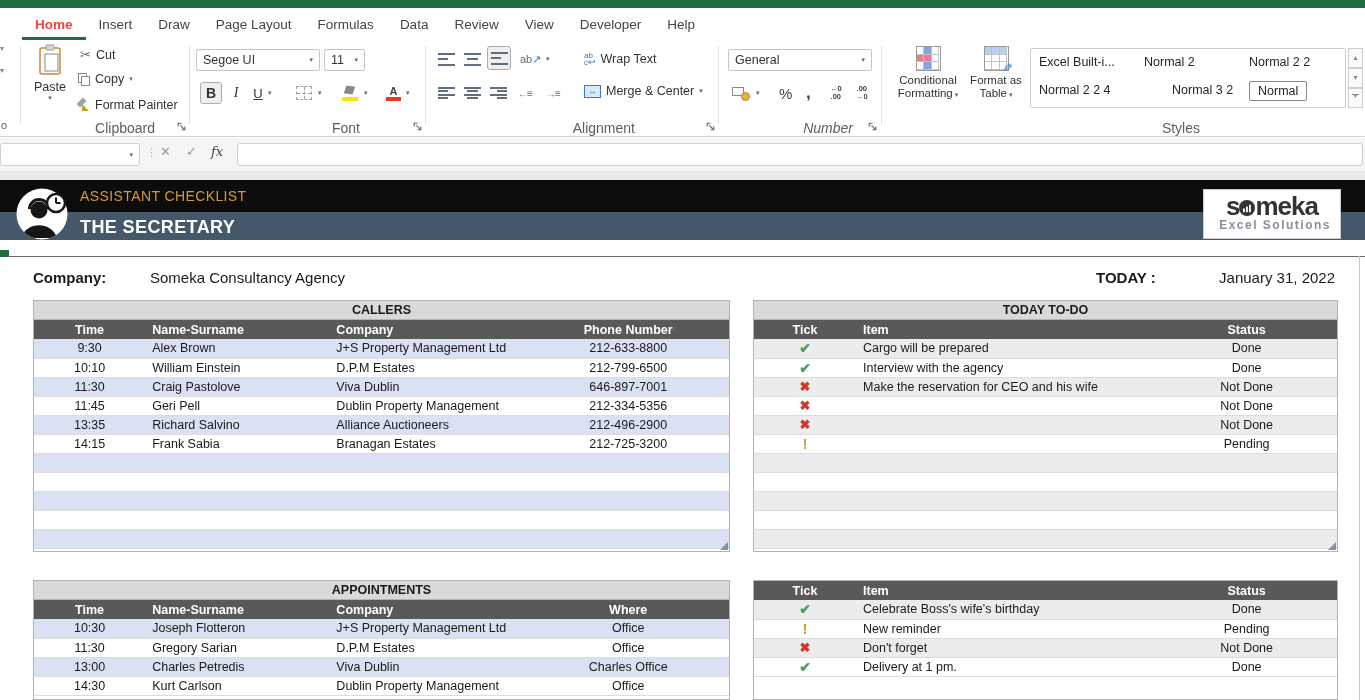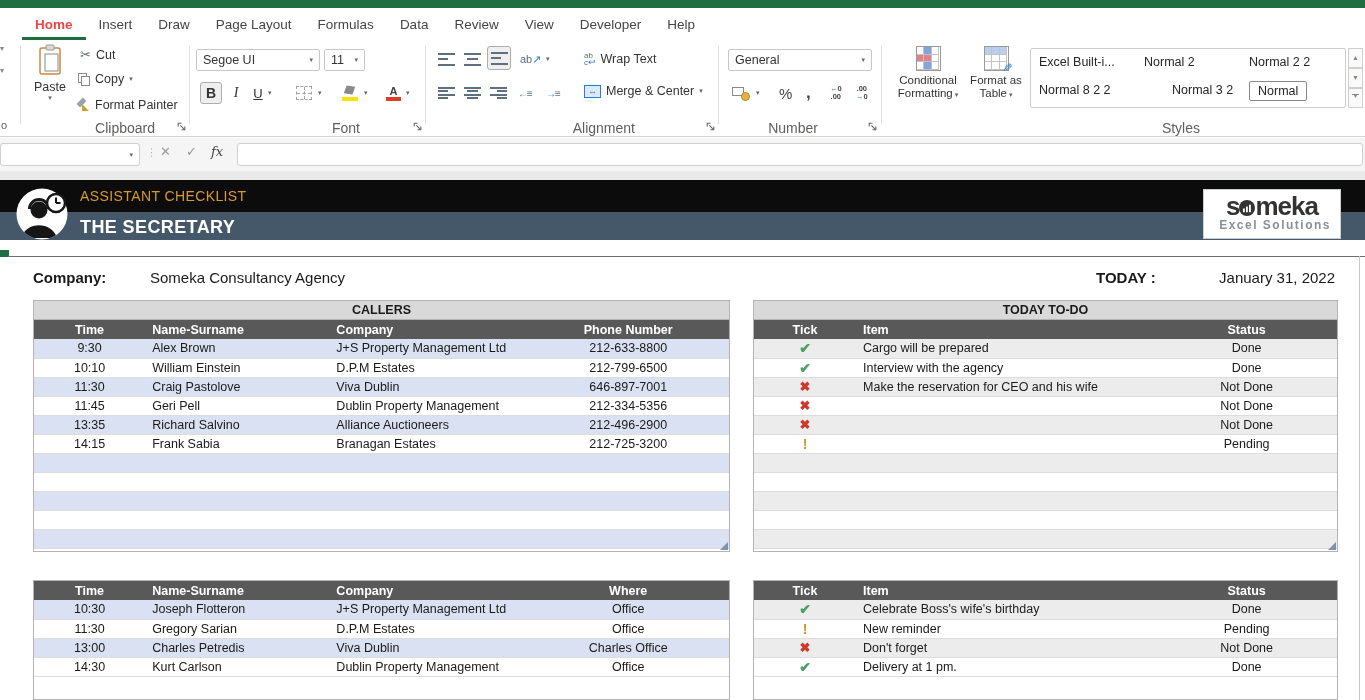--- a/index.html
+++ b/index.html
@@ -324,21 +324,21 @@
       </div>
     <div class="fbtn2 chev" style="left:756px;">▾</div>
     <div class="fbtn2 pct" style="left:779px;">
         <span>%</span>
       </div>
     <div class="fbtn2 comma" style="left:806px;">
         <span>,</span>
       </div>
     <div class="fbtn2 decimal" style="left:830px;"><span><b>←</b>0<br>.00</span></div>
     <div class="fbtn2 decimal" style="left:856px;"><span>.00<br><b>→</b>0</span></div>
-    <div class="glabel" style="left:698px; width:120px;">Number</div>
+    <div class="glabel" style="left:733px; width:120px;font-style:italic;">Number</div>
     <svg class="launcher" style="left:867px;" viewBox="0 0 10 10">
         <path d="M2,5 V2 H5" fill="none" stroke="#666"></path>
         <path d="M4,4 L8,8" stroke="#666"></path>
         <path d="M8,5 V8 H5" fill="none" stroke="#666"></path>
       </svg>
 
     <div class="bigbtn" style="left:892px; top:6px; width:72px;">
       <span class="cf-ico">
         <i></i>
           <i class="blue"></i>
@@ -366,21 +366,21 @@
           <i></i>
         <span class="pencil">✎</span>
       </span>
       <span>Format as</span><br>
       <span>Table</span><span class="chev"> ▾</span>
     </div>
     <div class="gallery" id="stylegallery">
         <div class="gcell" style="left: 8px; top: 6px;">Excel Built-i...</div>
         <div class="gcell" style="left: 113px; top: 6px;">Normal 2</div>
         <div class="gcell" style="left: 218px; top: 6px;">Normal 2 2</div>
-        <div class="gcell" style="left: 8px; top: 34px;">Normal 8 2 2</div>
+        <div class="gcell" style="left: 8px; top: 34px;">Normal 2 2 4</div>
         <div class="gcell" style="left: 113px; top: 34px; margin-left: 28px;">Normal 3 2</div>
         <div class="gcell selected" style="left: 218px; top: 32px;">Normal</div>
       </div>
     <div class="gspin">
       <div>▲</div>
       <div>▼</div>
       <div><span class="morebar"></span>▼</div>
     </div>
     <div class="glabel" style="left:1060px; width:140px;">Styles</div>
   </div>
@@ -600,20 +600,21 @@
               <td class="ac"></td>
               <td class="al"></td>
               <td class="ac"></td>
             </tr>
           </tbody>
         </table>
       <div class="rhandle"></div>
     </div>
 
     <div class="xtable t-appointments" id="appointments">
+      <div class="ttitle">APPOINTMENTS</div>
       <table>
           <colgroup>
             <col style="width: 16%;">
             <col style="width: 26.5%;">
             <col style="width: 28.5%;">
             <col style="width: 29%;">
           </colgroup>
           <thead>
             <tr>
               <th class="ac">Time</th>

